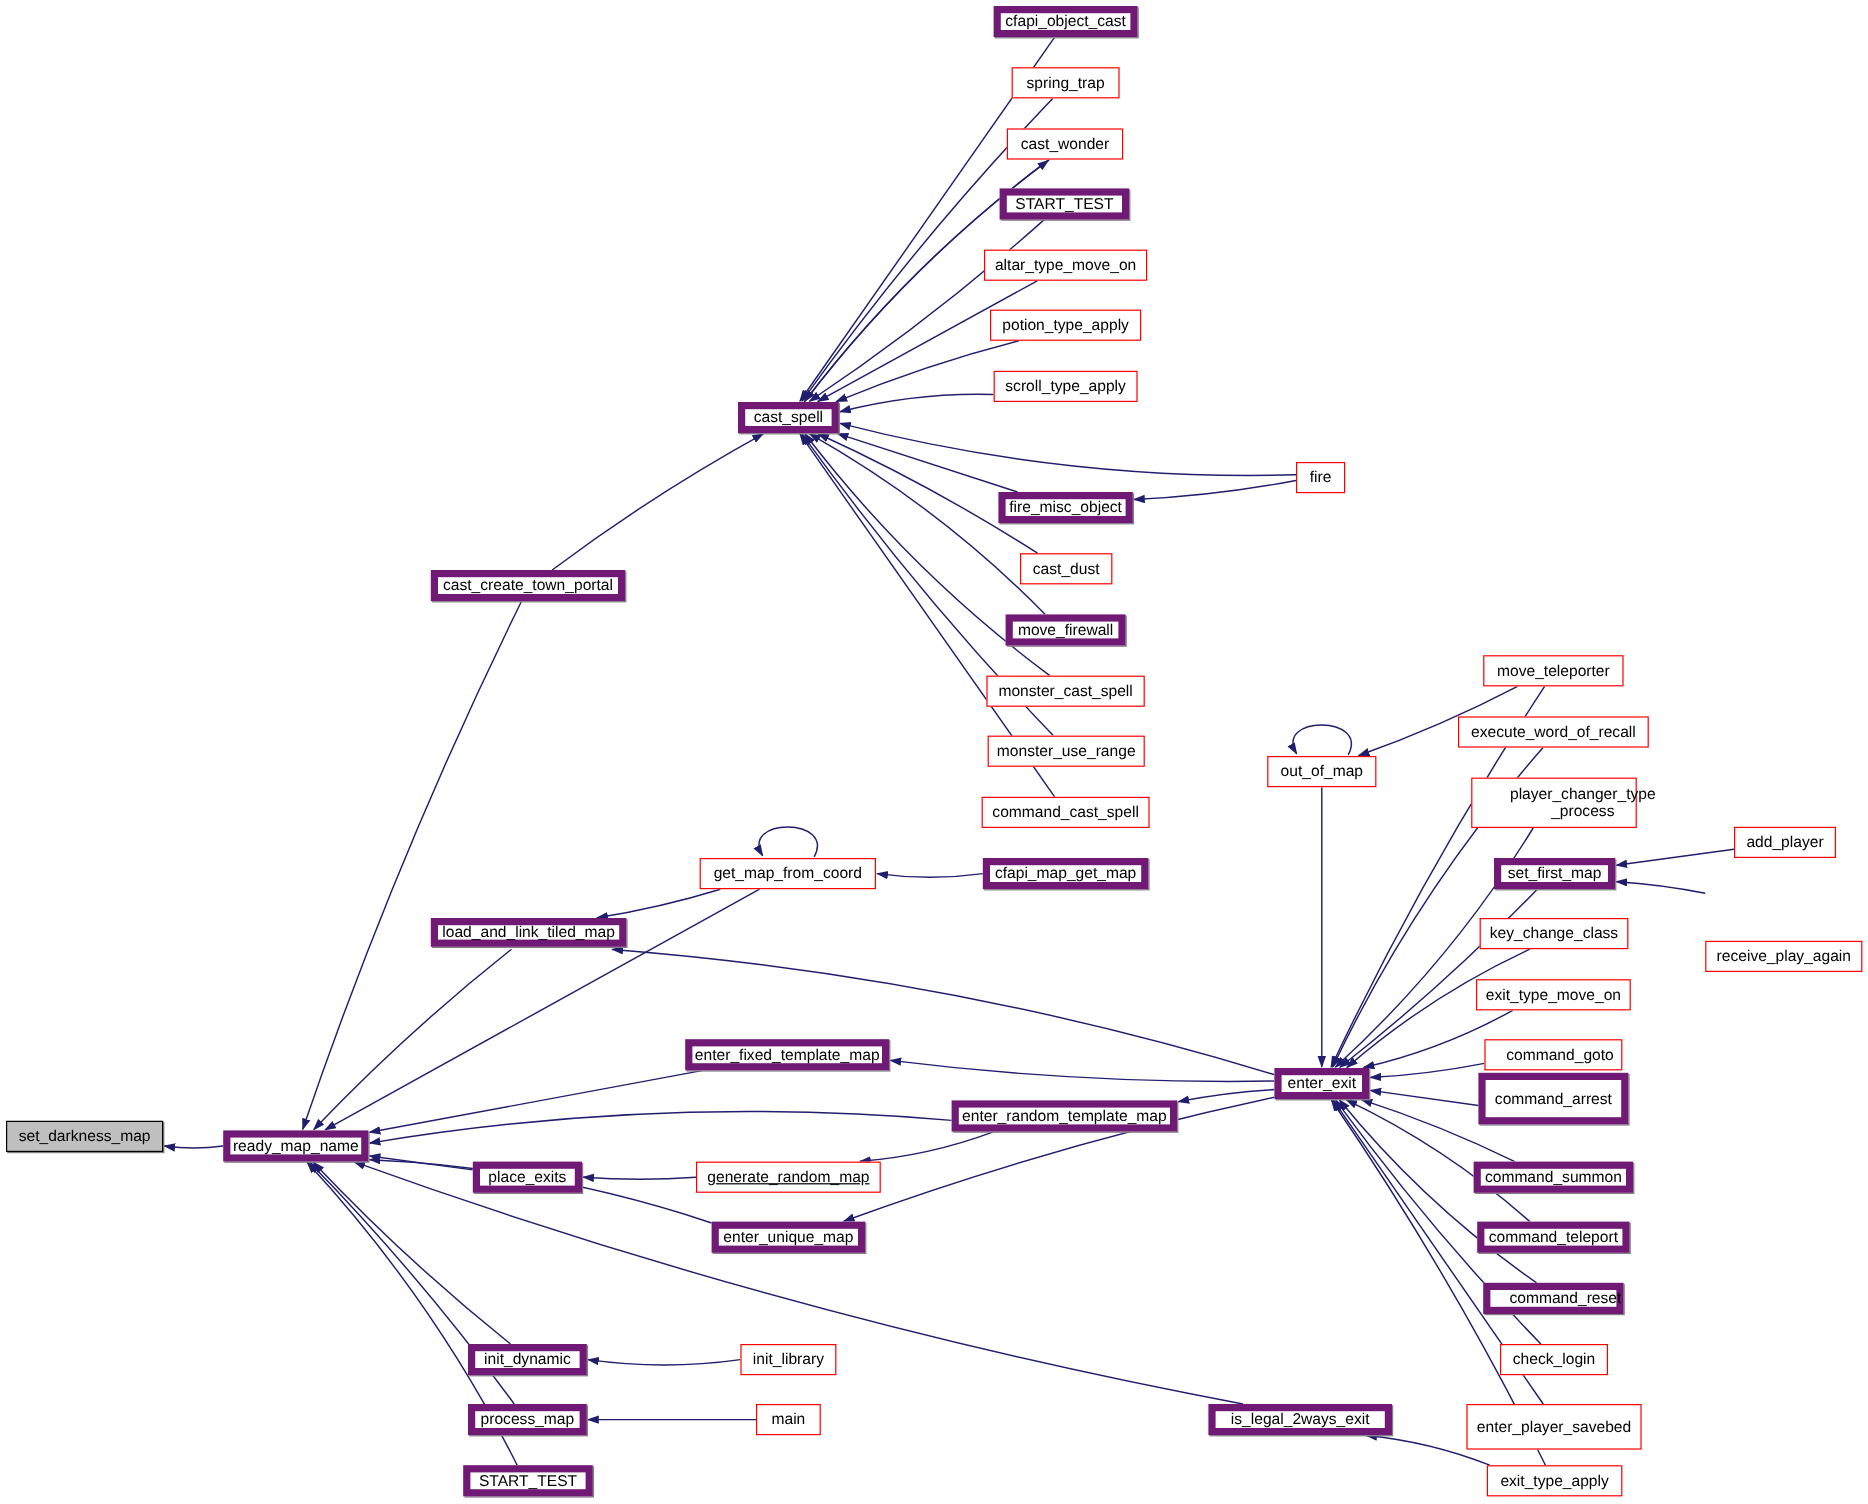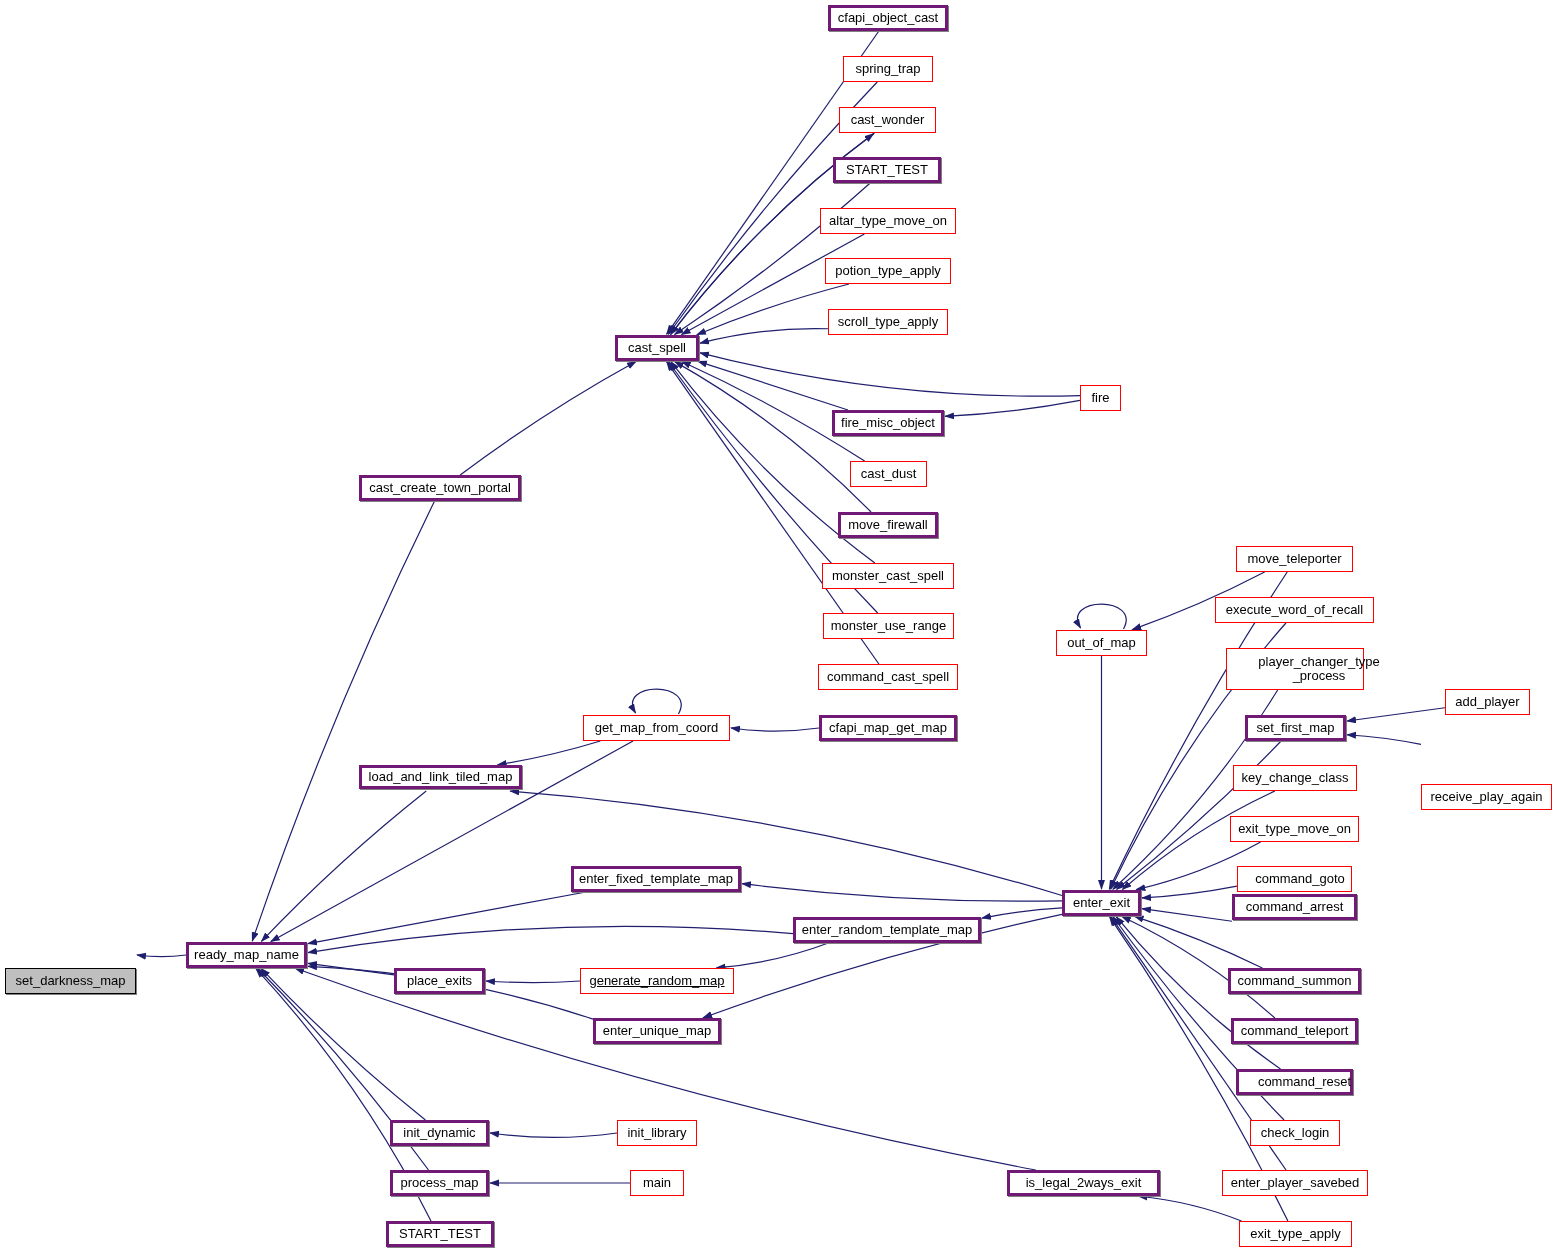--- a/index.html
+++ b/index.html
@@ -2,21 +2,21 @@
 <html><head>
 <meta charset="utf-8">
 <style>
   html,body{margin:0;padding:0;background:#ffffff;}
   #canvas{position:relative;width:1557px;height:1253px;background:#ffffff;
           font-family:"Liberation Sans","DejaVu Sans",sans-serif;overflow:hidden;}
   #edges{position:absolute;left:0;top:0;width:1557px;height:1253px;}
   .node{position:absolute;box-sizing:border-box;display:flex;align-items:center;
         justify-content:center;white-space:nowrap;background:#ffffff;
         font-size:13px;color:#000000;line-height:1.05;text-align:center;}
-  .node.black{border:3px solid #701a75;box-shadow:1px 1px 0 0 #808080;}
+  .node.black{border:6px solid #701a75;box-shadow:1px 1px 0 0 #808080;}
   .node.red{border:1px solid #ff0000;}
   .node.cur{border:1px solid #000000;background:#bfbfbf;box-shadow:1px 1px 0 0 #808080;}
   .node span{pointer-events:none;}
 </style>
 </head>
 <body>
 
 <div id="canvas">
   <svg id="edges" xmlns="http://www.w3.org/2000/svg" viewBox="0 0 1557 1253">
     <defs>
@@ -81,21 +81,21 @@
         <path fill="none" stroke="#1f1f6e" stroke-width="1.2" marker-end="url(#ah)" d="M1062,914.3745781777278 Q878.914866699494,953.4158424356309 703.1054820605317,1017.7232807564724"></path>
         <path fill="none" stroke="#1f1f6e" stroke-width="1.2" marker-end="url(#ah)" d="M593,1019.1510353227771 Q454.20651319592116,972.7018516705666 307.9832899461811,966.3830207939337"></path>
         <path fill="none" stroke="#1f1f6e" stroke-width="1.2" marker-end="url(#ah)" d="M617,1133 Q553.5,1141.9408 490,1133"></path>
         <path fill="none" stroke="#1f1f6e" stroke-width="1.2" marker-end="url(#ah)" d="M425.40449438202245,1120 Q338.0410120326102,1050.1143828731724 261.330601041872,968.677963655198"></path>
         <path fill="none" stroke="#1f1f6e" stroke-width="1.2" marker-end="url(#ah)" d="M630,1183 Q560,1183 490,1183"></path>
         <path fill="none" stroke="#1f1f6e" stroke-width="1.2" marker-end="url(#ah)" d="M428.4956140350877,1170 Q350.40657942048006,1063.385480866521 258.15047826000165,968.7632592916082"></path>
         <path fill="none" stroke="#1f1f6e" stroke-width="1.2" marker-end="url(#ah)" d="M430.98387096774195,1221 Q361.2883007591216,1082.5980492435008 256.08602799125646,968.8217147780906"></path>
       </g>
   </svg>
   <div id="node-layer">
-      <div class="node cur" style="left: 5px; top: 968px; width: 131px; height: 26px;">
+      <div class="node cur" style="left: 5px; top: 934px; width: 131px; height: 26px;">
         <span>set_darkness_map</span>
       </div>
       <div class="node black" style="left: 186px; top: 942px; width: 121px; height: 26px;">
         <span>ready_map_name</span>
       </div>
       <div class="node black" style="left: 615px; top: 335px; width: 84px; height: 26px;">
         <span>cast_spell</span>
       </div>
       <div class="node black" style="left: 828px; top: 5px; width: 120px; height: 26px;">
         <span>cfapi_object_cast</span>
@@ -177,36 +177,36 @@
       </div>
       <div class="node red" style="left: 1233px; top: 765px; width: 124px; height: 26px;">
         <span>key_change_class</span>
       </div>
       <div class="node red" style="left: 1230px; top: 816px; width: 129px; height: 26px;">
         <span>exit_type_move_on</span>
       </div>
       <div class="node red" style="left: 1237px; top: 866px; width: 115px; height: 26px; padding-left: 11px;">
         <span>command_goto</span>
       </div>
-      <div class="node black" style="left: 1232px; top: 894px; width: 125px; height: 26px; justify-content: center;">
+      <div class="node black" style="left: 1232px; top: 894px; width: 125px; height: 43px; justify-content: center;">
         <span>command_arrest</span>
       </div>
       <div class="node black" style="left: 1228px; top: 968px; width: 133px; height: 26px;">
         <span>command_summon</span>
       </div>
       <div class="node black" style="left: 1231px; top: 1018px; width: 127px; height: 26px;">
         <span>command_teleport</span>
       </div>
       <div class="node black" style="left: 1236px; top: 1069px; width: 117px; height: 26px; padding-left: 20px;">
         <span>command_reset</span>
       </div>
       <div class="node red" style="left: 1250px; top: 1120px; width: 90px; height: 26px;">
         <span>check_login</span>
       </div>
-      <div class="node red" style="left: 1222px; top: 1170px; width: 146px; height: 26px;">
+      <div class="node red" style="left: 1222px; top: 1170px; width: 146px; height: 38px;">
         <span>enter_player_savebed</span>
       </div>
       <div class="node red" style="left: 1239px; top: 1221px; width: 113px; height: 26px;">
         <span>exit_type_apply</span>
       </div>
       <div class="node black" style="left: 1007px; top: 1170px; width: 153px; height: 26px;">
         <span>is_legal_2ways_exit</span>
       </div>
       <div class="node black" style="left: 571px; top: 866px; width: 170px; height: 26px;">
         <span>enter_fixed_template_map</span>

